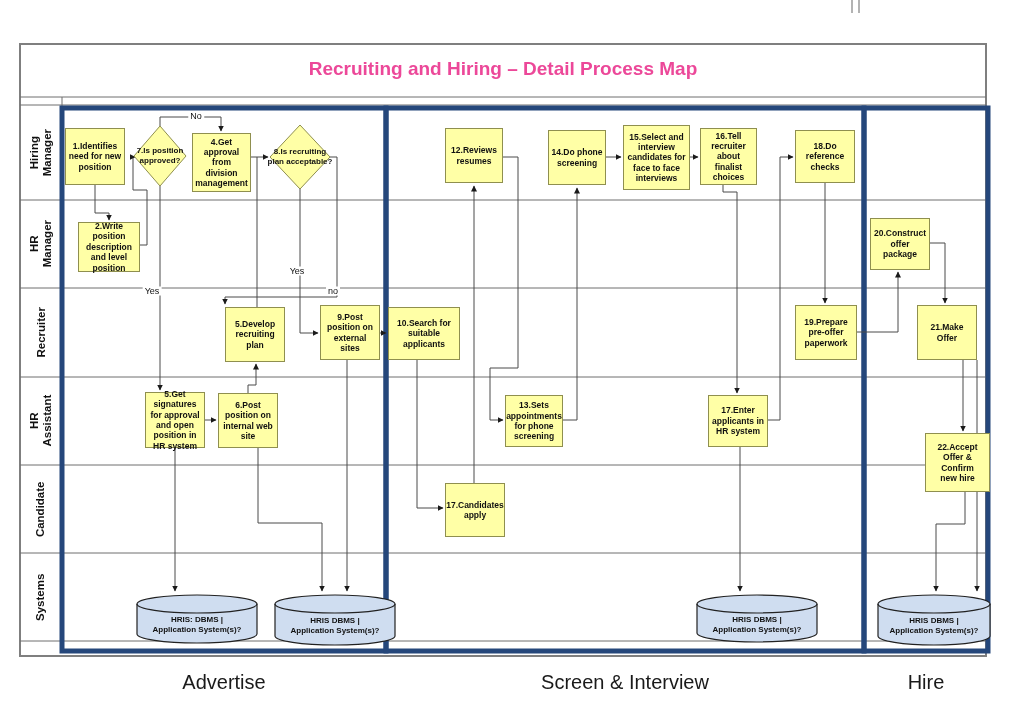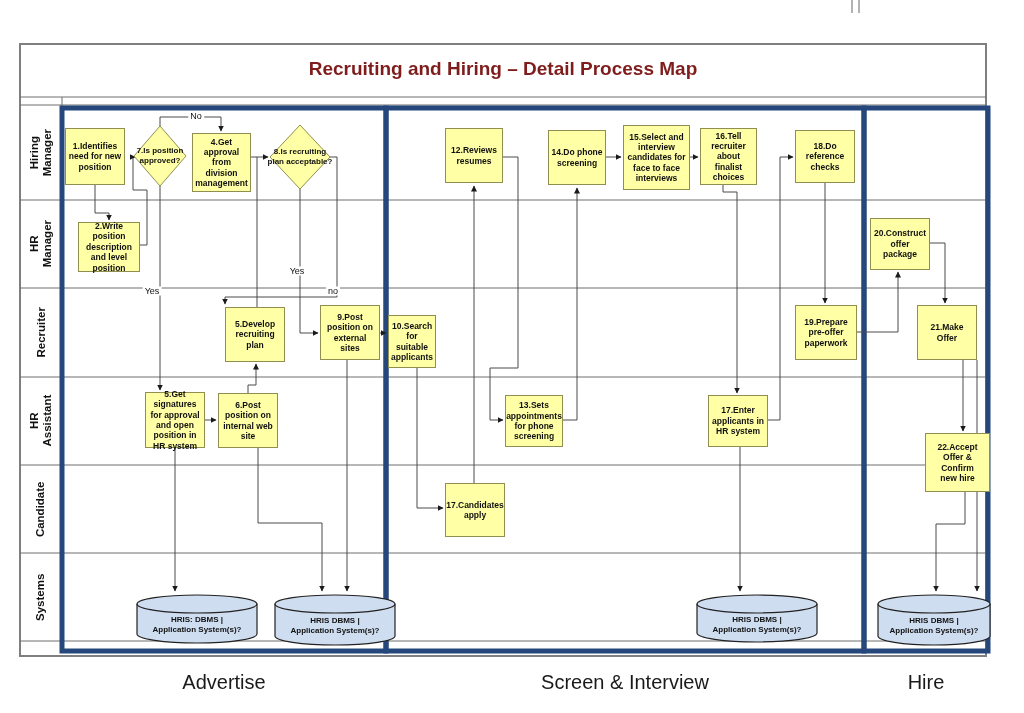--- a/index.html
+++ b/index.html
@@ -1,19 +1,19 @@
 <!DOCTYPE html>
 <html><head>
 <meta charset="utf-8">
 <style>
   html,body{margin:0;padding:0;background:#fff;}
   #diagram{position:relative;width:1024px;height:713px;background:#fff;
     font-family:"Liberation Sans",sans-serif;overflow:hidden;}
   #flow-svg{position:absolute;left:0;top:0;}
-  .page-title{position:absolute;text-align:center;font-size:19px;font-weight:bold;color:#7f1d1d;}
+  .page-title{position:absolute;text-align:center;font-size:19px;font-weight:bold;color:#ec4899;}
   .lane-label{position:absolute;display:flex;align-items:center;justify-content:center;}
   .lane-label span{display:inline-block;transform:rotate(-90deg);font-size:11.5px;font-weight:bold;
     color:#111;text-align:center;line-height:1.1;max-width:86px;}
   .phase-label{position:absolute;transform:translateX(-50%);font-size:20px;color:#1a1a1a;white-space:nowrap;text-align:right;}
   .pbox{position:absolute;box-sizing:border-box;background:#FFFFA6;border:1px solid #8f8f4f;
     display:flex;flex-direction:column;align-items:center;justify-content:center;
     font-size:8.5px;font-weight:bold;color:#111;text-align:center;line-height:1.22;padding:1px 2px;}
   .shape-text{position:absolute;display:flex;flex-direction:column;align-items:center;justify-content:center;
     font-size:8px;font-weight:bold;color:#111;text-align:center;line-height:1.2;}
   .edge-label{position:absolute;transform:translate(-50%,-50%);font-size:9px;color:#111;
@@ -135,21 +135,21 @@
     <div class="pbox" style="left: 218px; top: 393px; width: 60px; height: 55px;">
       <div>6.Post position on internal web site</div>
     </div>
     <div class="pbox" style="left: 225px; top: 307px; width: 60px; height: 55px;">
       <div>5.Develop recruiting plan</div>
     </div>
     <div class="shape-text" style="left: 267px; top: 133px; width: 66px; height: 48px;">8.Is recruiting plan acceptable?</div>
     <div class="pbox" style="left: 320px; top: 305px; width: 60px; height: 55px;">
       <div>9.Post position on external sites</div>
     </div>
-    <div class="pbox" style="left: 388px; top: 315px; width: 48px; height: 53px;">
+    <div class="pbox" style="left: 388px; top: 307px; width: 72px; height: 53px;">
       <div>10.Search for suitable applicants</div>
     </div>
     <div class="pbox" style="left: 445px; top: 483px; width: 60px; height: 54px;">
       <div>17.Candidates apply</div>
     </div>
     <div class="pbox" style="left: 445px; top: 128px; width: 58px; height: 55px;">
       <div>12.Reviews resumes</div>
     </div>
     <div class="pbox" style="left: 505px; top: 395px; width: 58px; height: 52px;">
       <div>13.Sets appointments for phone screening</div>

